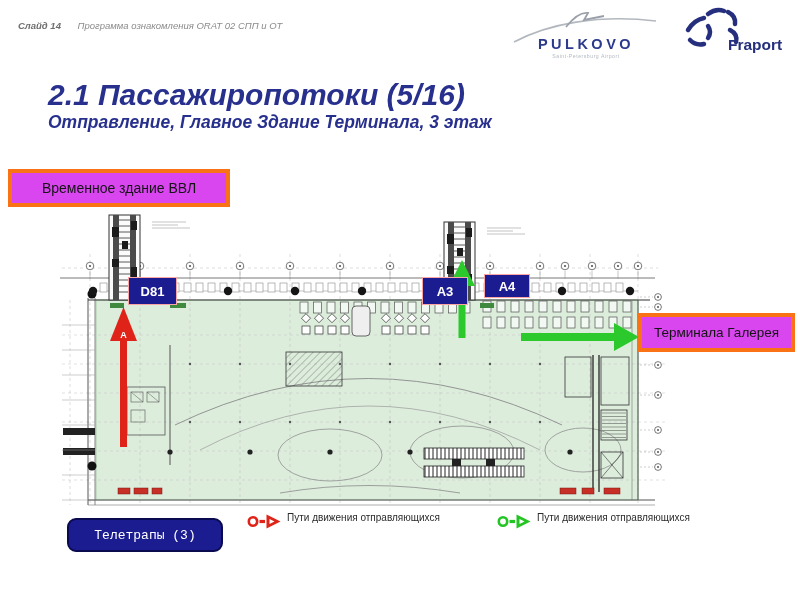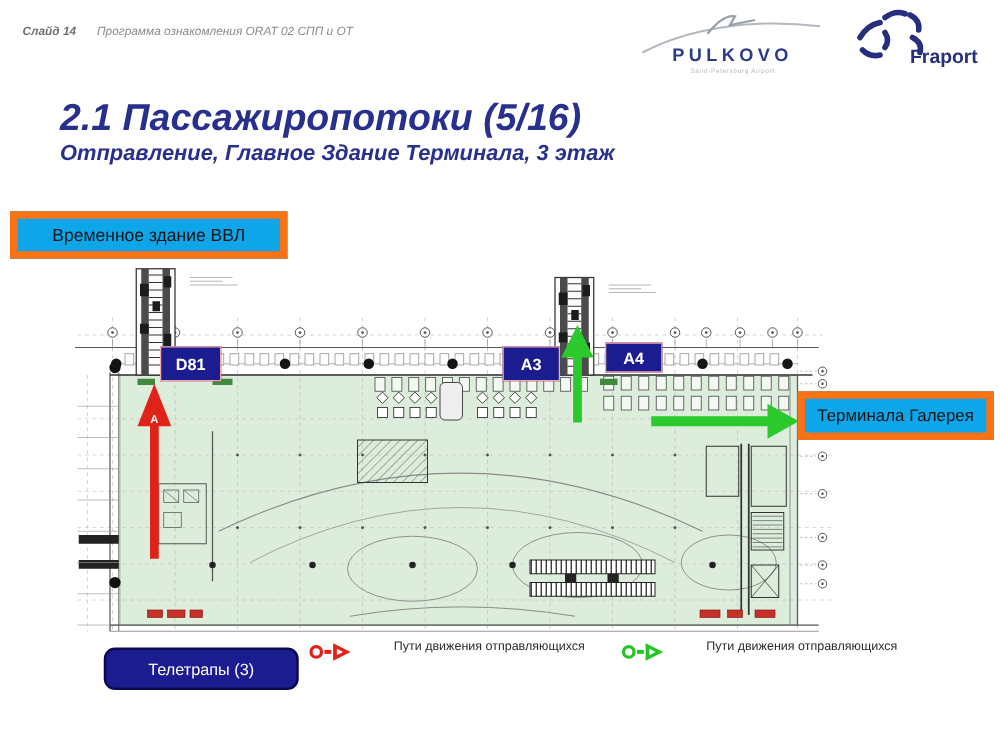--- a/index.html
+++ b/index.html
@@ -3,33 +3,33 @@
 <meta charset="utf-8">
 <style>
   html,body{margin:0;padding:0;}
   body{width:800px;height:600px;position:relative;background:#ffffff;
        font-family:"Liberation Sans",sans-serif;overflow:hidden;}
   .abs{position:absolute;}
   .hdr{left:18px;top:20px;font-size:9.5px;font-style:italic;color:#8b8b8b;white-space:nowrap;}
   .hdr .num{font-weight:bold;color:#6f6f6f;margin-right:14px;}
   .title{left:48px;top:78px;font-size:30px;font-weight:bold;font-style:italic;color:#28308e;white-space:nowrap;}
   .subtitle{left:48px;top:112px;font-size:17.5px;font-weight:bold;font-style:italic;color:#28308e;white-space:nowrap;}
-  .cyan{background:#0ea5e9;border:6px solid #f97316;color:#141414;
+  .cyan{background:#d946ef;border:4px solid #f97316;color:#141414;
         display:flex;align-items:center;justify-content:center;box-sizing:border-box;}
   .cyan.tb{left:8px;top:169px;width:222px;height:38px;font-size:14px;}
   .cyan.ng{left:638px;top:313px;width:157px;height:39px;font-size:13.5px;}
   .gate{background:#1b1c90;border:1px solid #fca5a5;color:#ffffff;font-weight:bold;font-size:13px;
         display:flex;align-items:center;justify-content:center;box-sizing:border-box;}
   #gate-d81{left:128px;top:277px;width:49px;height:28px;}
-  #gate-a3{left:402px;top:277px;width:46px;height:28px;}
+  #gate-a3{left:422px;top:277px;width:46px;height:28px;}
   #gate-a4{left:484px;top:274px;width:46px;height:24px;}
-  .btn{left:83px;top:518px;width:156px;height:34px;background:#1b1c90;border:2px solid #0a0a50;
+  .btn{left:67px;top:518px;width:156px;height:34px;background:#1b1c90;border:2px solid #0a0a50;
        border-radius:9px;color:#ffffff;font-size:13px;display:flex;align-items:center;justify-content:center;
-       box-sizing:border-box;cursor:pointer;}
-  .legend-text{font-size:10px;color:#2b2b2b;line-height:13.5px;margin-left:28px;}
+       box-sizing:border-box;cursor:pointer;font-family:Liberation Mono, monospace;}
+  .legend-text{font-size:10px;color:#2b2b2b;line-height:13.5px;}
   #leg1t{left:287px;top:511px;} #leg2t{left:537px;top:511px;}
   #leg1i{left:246px;top:513px;} #leg2i{left:496px;top:513px;}
   #plan{left:58px;top:212px;}
   #pulkovo{left:508px;top:4px;} #fraport{left:668px;top:4px;}
 </style>
 </head>
 <body>
 
 <div class="abs hdr">
   <span class="num">Слайд 14</span>

